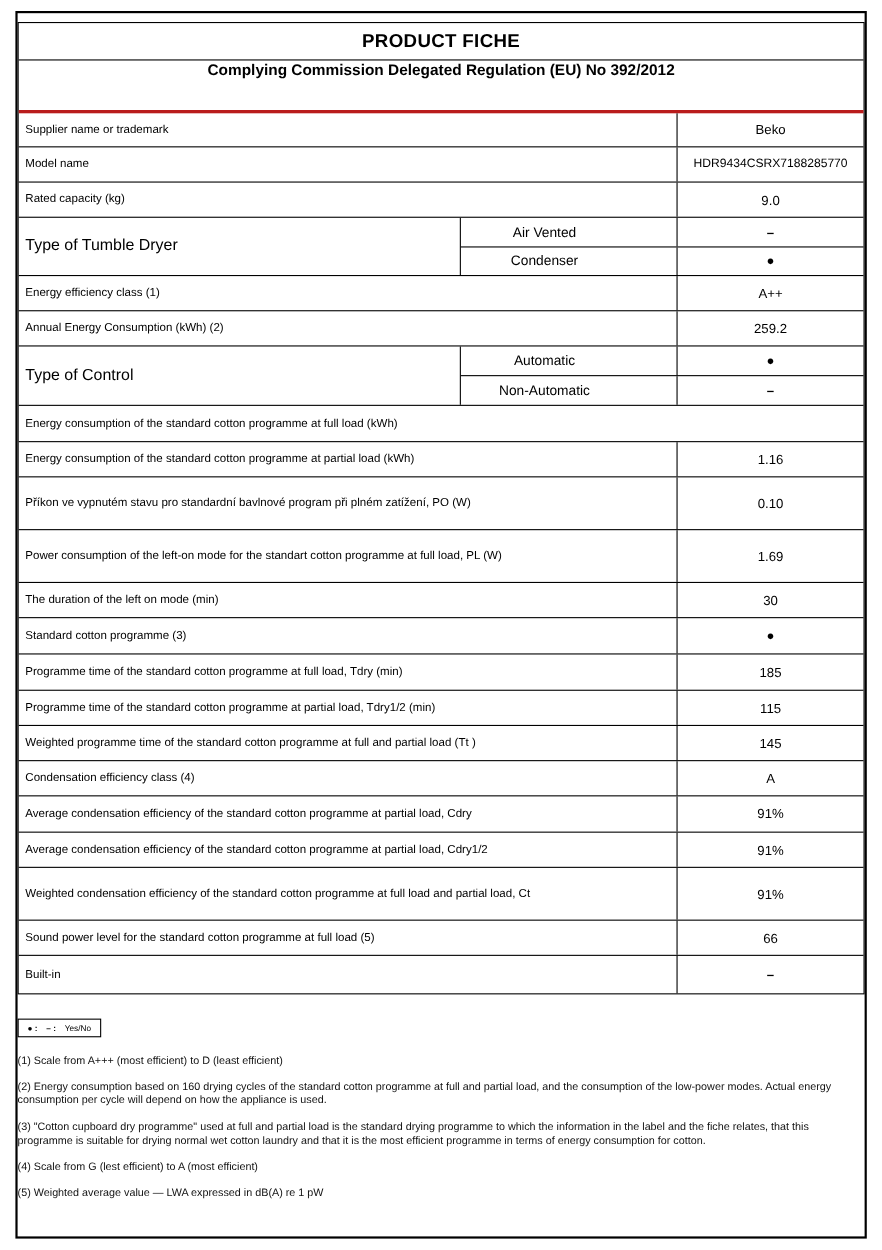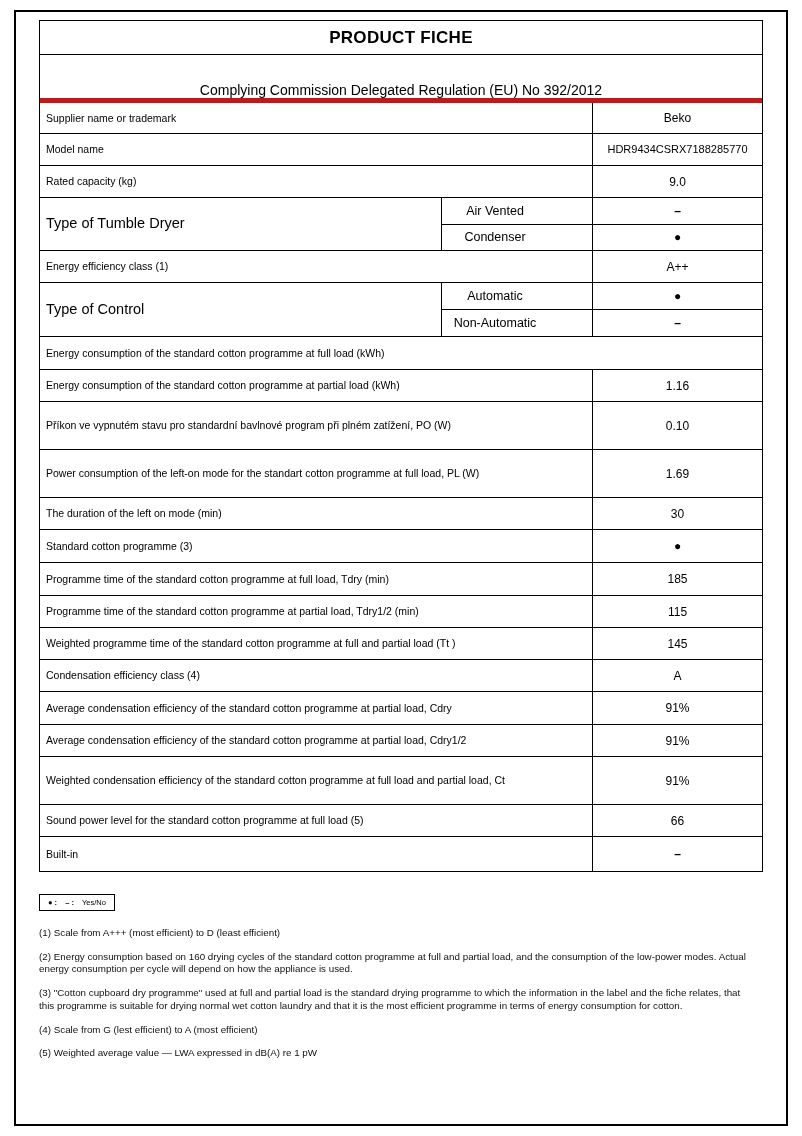--- a/index.html
+++ b/index.html
@@ -7,31 +7,31 @@
   body {
     width: 802px; height: 1136px;
     font-family: "Liberation Sans", "DejaVu Sans", sans-serif;
     color: #000;
     position: relative;
   }
   .frame {
     position: absolute; left: 14px; top: 10px; width: 774px; height: 1116px;
     border: 2px solid #000;
     background: #fff;
-    padding: 8px 23px;
+    padding: 8px 0;
   }
   .fiche {
     border: 1px solid #000;
     width: 100%;
   }
   .trow { display: flex; border-bottom: 1px solid #000; align-items: stretch; }
   .trow.last { border-bottom: none; }
   .title-row { display:flex; align-items:center; justify-content:center; height: 34px; border-bottom: 1px solid #000; }
   .title { font-size: 17px; font-weight: bold; letter-spacing: 0.3px; }
-  .subtitle-row { display:flex; align-items:flex-end; justify-content:center; height: 48px; border-bottom: 5px solid #b91c1c; }
+  .subtitle-row { display:flex; align-items:flex-start; justify-content:center; height: 48px; border-bottom: 3px solid #b91c1c; font-weight: bold; }
   .subtitle { font-size: 14px; }
   .lbl {
     flex: 1; display: flex; align-items: center;
     padding: 3px 6px; font-size: 10.5px; line-height: 1.35;
   }
   .lbl.big { flex: none; width: 401px; font-size: 14.5px; }
   .val {
     width: 170px; flex: none; border-left: 1px solid #000;
     display: flex; align-items: center; justify-content: center;
     font-size: 12px; text-align: center;
@@ -107,20 +107,24 @@
           <div class="subval">●</div>
         </div>
       </div>
     </div>
 
     <div class="trow h32">
       <div class="lbl">Energy efficiency class (1)</div>
       <div class="val">A++</div>
     </div>
 
+    <div class="trow h32">
+      <div class="lbl">Annual Energy Consumption (kWh) (2)</div>
+      <div class="val">259.2</div>
+    </div>
 
     <div class="trow h54">
       <div class="lbl big">Type of Control</div>
       <div class="rightcol">
         <div class="subrow">
           <div class="subname">Automatic</div>
           <div class="subval">●</div>
         </div>
         <div class="subrow sublast">
           <div class="subname">Non-Automatic</div>

